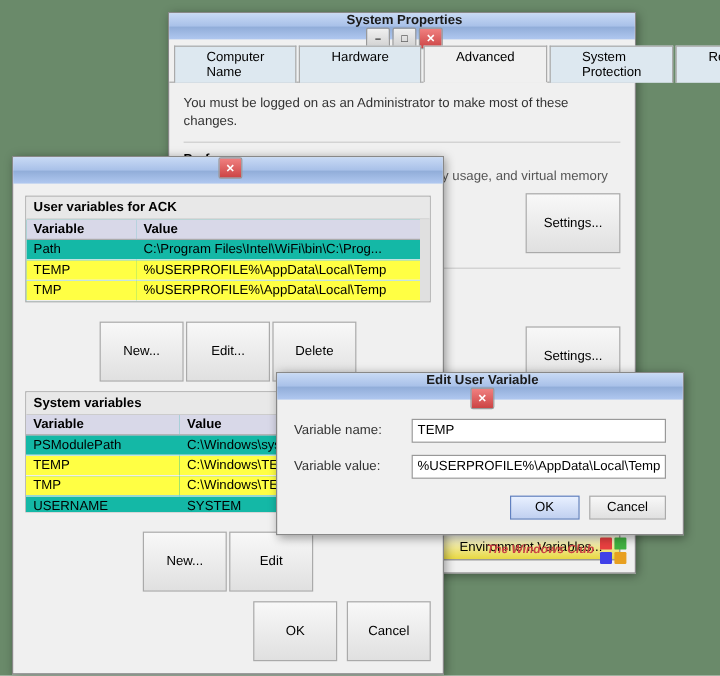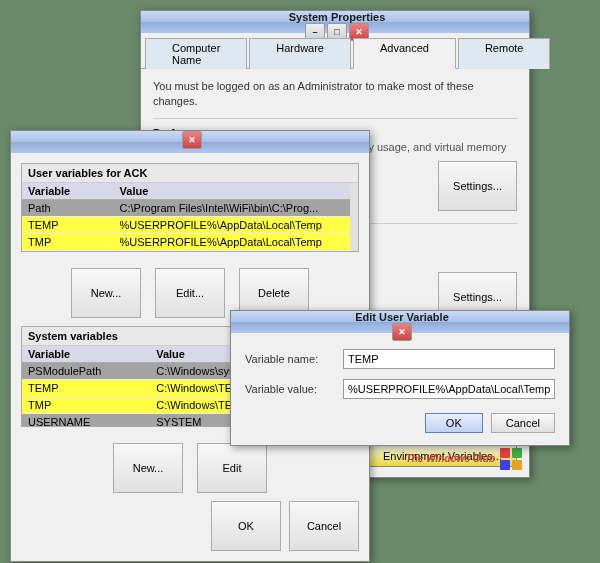--- a/index.html
+++ b/index.html
@@ -182,21 +182,21 @@
       background: #e8e8e8;
       padding: 3px 6px;
       font-size: 11px;
       font-weight: bold;
       border-bottom: 1px solid #ccc;
     }
 
     .var-table {
       width: 100%;
       border-collapse: collapse;
-      background: #a3a3a3;
+      background: #14b8a6;
     }
 
     .var-table th {
       background: #d8d8e8;
       padding: 2px 6px;
       text-align: left;
       font-size: 11px;
       font-weight: bold;
       border-bottom: 1px solid #aaa;
     }
@@ -221,21 +221,21 @@
       overflow-x: hidden;
       position: relative;
     }
 
     .scrollbar-visible {
       border-right: 8px solid #e0e0e0;
     }
 
     .btn-row {
       display: flex;
-      gap: 14px;
+      gap: 2px;
       padding: 6px 0 0;
       justify-content: center;
     }
 
     
     .edit-dialog {
       top: 310px;
       left: 230px;
       width: 340px;
       z-index: 10;
@@ -299,20 +299,21 @@
       <div class="title-btn">–</div>
       <div class="title-btn">□</div>
       <div class="title-btn close">✕</div>
     </div>
   </div>
 
   <div class="tabs-container">
     <div class="tab">Computer Name</div>
     <div class="tab">Hardware</div>
     <div class="tab active">Advanced</div>
+    <div class="tab">System Protection</div>
     <div class="tab">Remote</div>
   </div>
 
   <div class="tab-content">
     <div class="info-text">You must be logged on as an Administrator to make most of these changes.</div>
     <div style="border-top:1px solid #ccc; margin-bottom:8px;"></div>
 
     <div class="section-title">Performance</div>
     <div class="section-desc">Visual effects, processor scheduling, memory usage, and virtual memory</div>
     <div class="settings-row">

